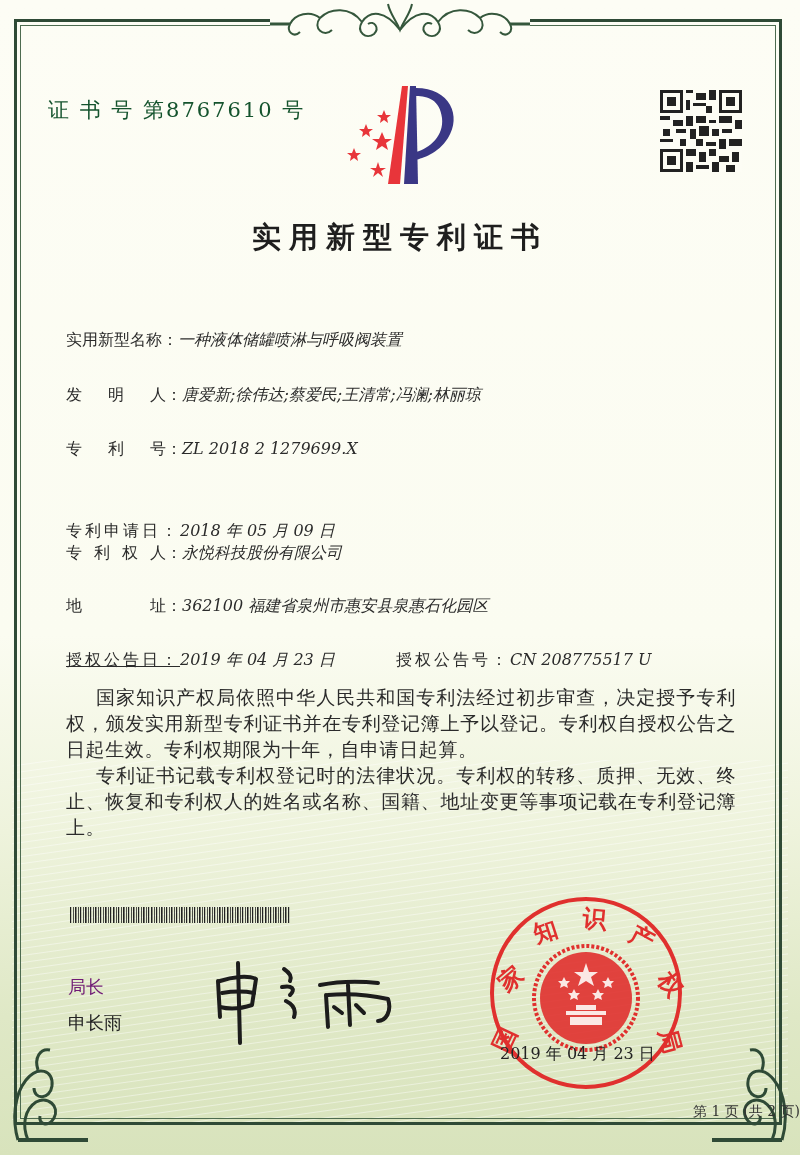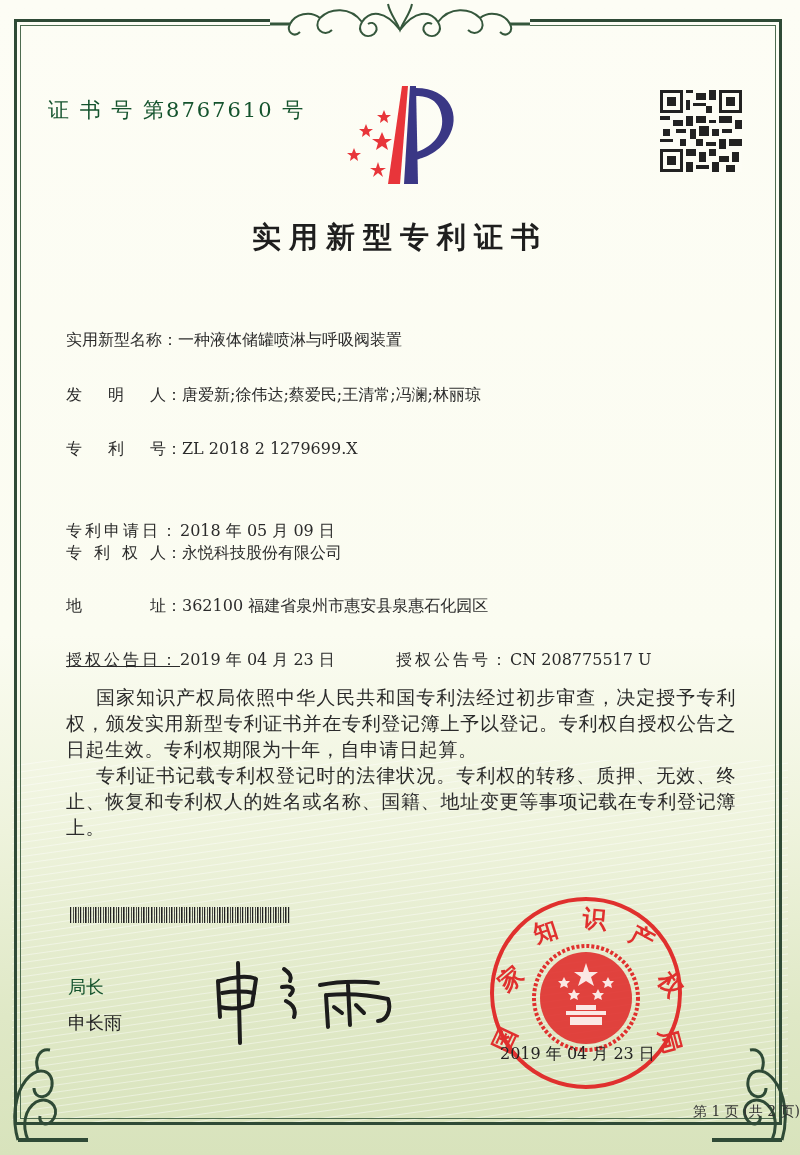--- a/index.html
+++ b/index.html
@@ -40,31 +40,31 @@
   .qr { position: absolute; left: 660px; top: 90px; width: 82px; height: 82px; }
 
   .title {
     position: absolute; left: 0; width: 800px; top: 218px; text-align: center;
     font-size: 29px; letter-spacing: 8px; color: #1e1e1e; font-weight: bold;
     font-family: "DejaVu Sans", "Liberation Sans", sans-serif;
   }
 
   .field { position: absolute; left: 66px; font-size: 16px; color: #2b2b2b; white-space: nowrap; }
   .field .lbl { display: inline-block; }
-  .field .val { display: inline-block; }
+  .field .val { display: inline-block; font-style: italic; }
   .lbl-spread { display: inline-flex; justify-content: space-between; width: 100px; }
 
   .body-text {
     position: absolute; left: 66px; width: 670px; font-size: 19px; line-height: 26px;
     color: #2b2b2b; letter-spacing: 0.6px; text-align: justify;
   }
   .body-text p { margin: 0; text-indent: 30px; }
 
   .barcode { position: absolute; left: 70px; top: 907px; width: 220px; height: 16px; }
-  .director-title { position: absolute; left: 68px; top: 975px; font-size: 18px; font-family: "DejaVu Sans", sans-serif; color: #14532d; }
+  .director-title { position: absolute; left: 68px; top: 975px; font-size: 18px; font-family: "DejaVu Sans", sans-serif; color: #701a75; }
   .director-name { position: absolute; left: 68px; top: 1011px; font-size: 18px; font-family: Liberation Mono, monospace; color: #222; }
   .signature { position: absolute; left: 210px; top: 955px; width: 200px; height: 90px; }
 
   .seal { position: absolute; left: 486px; top: 893px; width: 200px; height: 200px; }
   .seal-date { position: absolute; left: 500px; top: 1044px; font-size: 16px; color: #222; }
 
   .page-num { position: absolute; left: 0; width: 800px; text-align: right; top: 1103px; font-size: 14px; color: #333; }
 </style>
 </head>
 <body>

